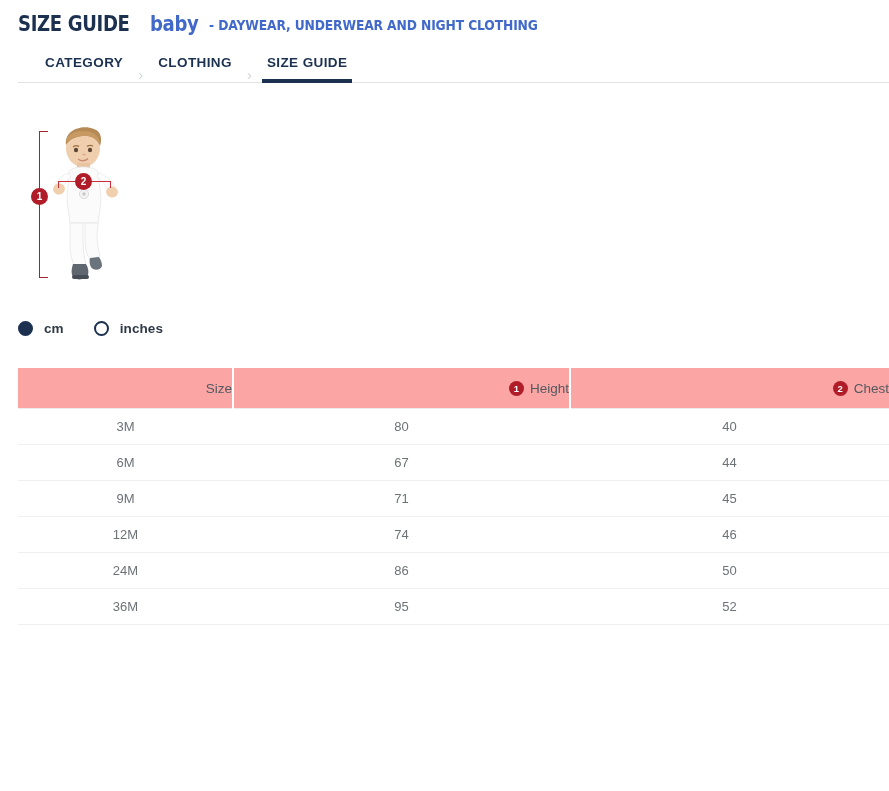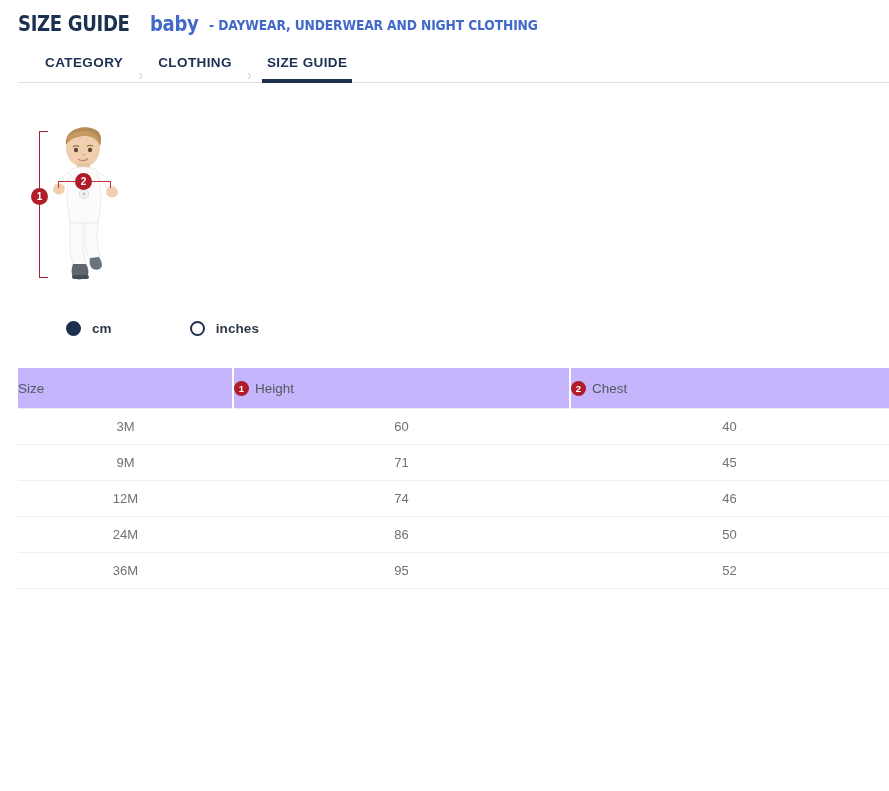--- a/index.html
+++ b/index.html
@@ -181,21 +181,20 @@
     align-items: center;
     height: 24px;
     position: relative;
     top: -2px;
   }
   .unit-opt {
     display: flex;
     align-items: flex-end;
     cursor: pointer;
     margin-right: 30px;
-    margin-left: 48px;
   }
   .radio {
     width: 15px;
     height: 15px;
     border-radius: 50%;
     border: 2px solid #1c3050;
     background: #fff;
     margin-right: 11px;
     flex: none;
   }
@@ -209,26 +208,26 @@
   }
 
   
   .size-table {
     margin: 26px 18px 0 18px;
     border-collapse: collapse;
     width: 871px;
     table-layout: fixed;
   }
   .size-table th {
-    background: #c4b5fd;
+    background: #fca5a5;
     font-size: 13.5px;
     font-weight: normal;
     color: #53595f;
     padding: 12px 0;
-    text-align: left;
+    text-align: right;
     border-right: 2px solid #ffffff;
     border-bottom: 1px solid #ececec;
   }
   .size-table th:last-child { border-right: none; }
   .size-table td {
     font-size: 13px;
     color: #6d7277;
     text-align: center;
     padding: 10px 0;
     border-bottom: 1px solid #f0f0f0;
@@ -357,22 +356,27 @@
         <span class="th-inner">
           <span class="th-badge">2</span>
           <span>Chest</span>
         </span>
       </th>
     </tr>
   </thead>
   <tbody id="table-body">
       <tr>
         <td>3M</td>
-        <td>60</td>
+        <td>80</td>
         <td>40</td>
+      </tr>
+      <tr>
+        <td>6M</td>
+        <td>67</td>
+        <td>44</td>
       </tr>
       <tr>
         <td>9M</td>
         <td>71</td>
         <td>45</td>
       </tr>
       <tr>
         <td>12M</td>
         <td>74</td>
         <td>46</td>

